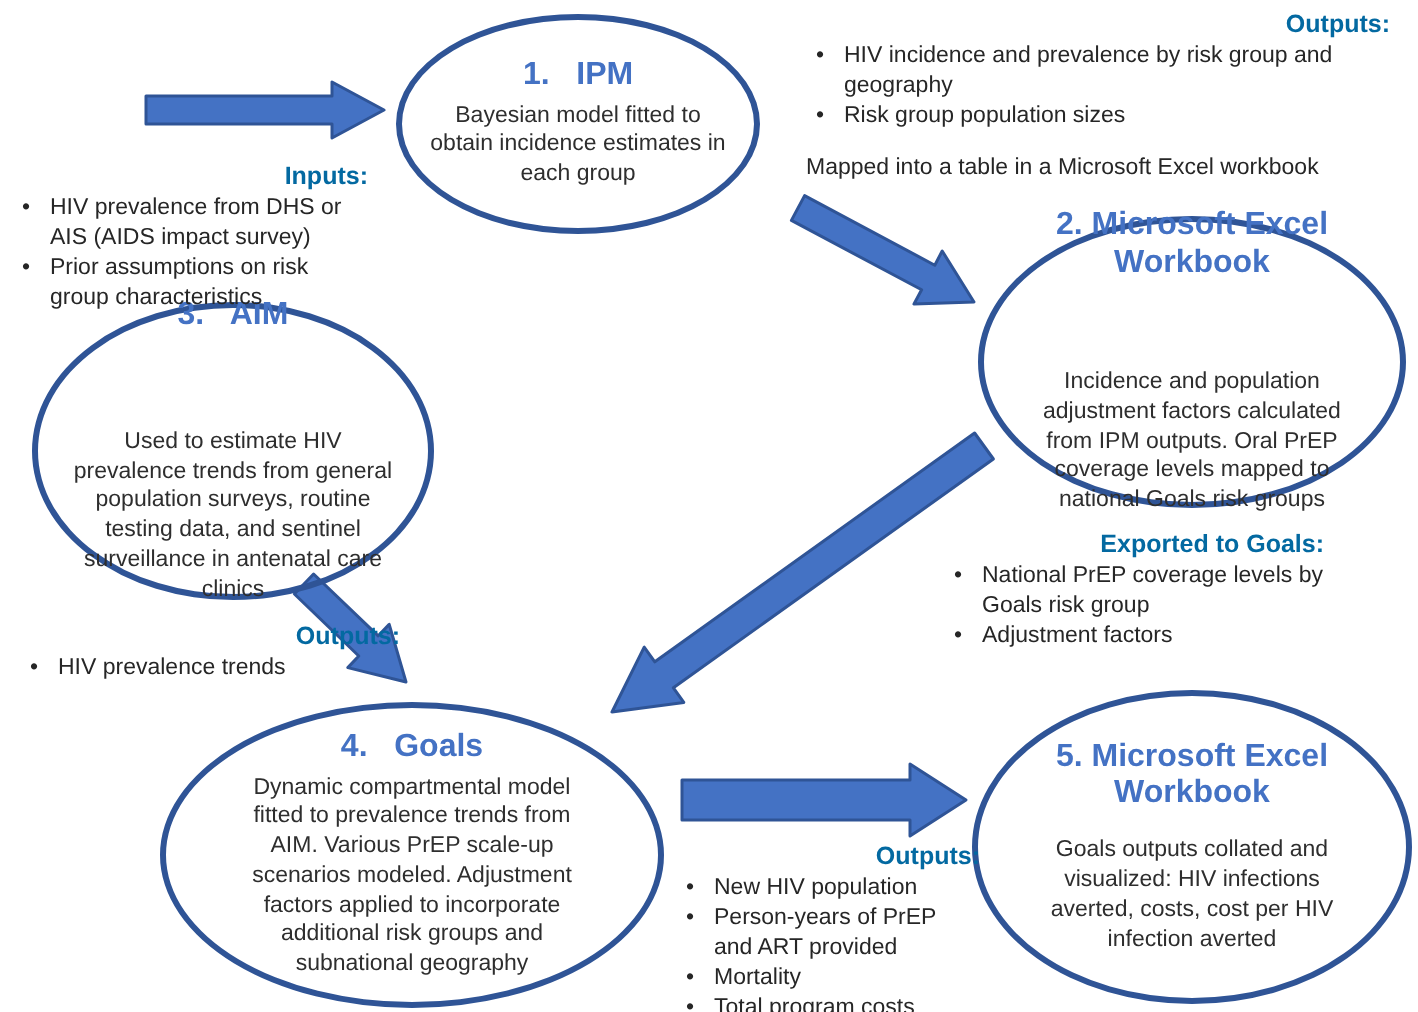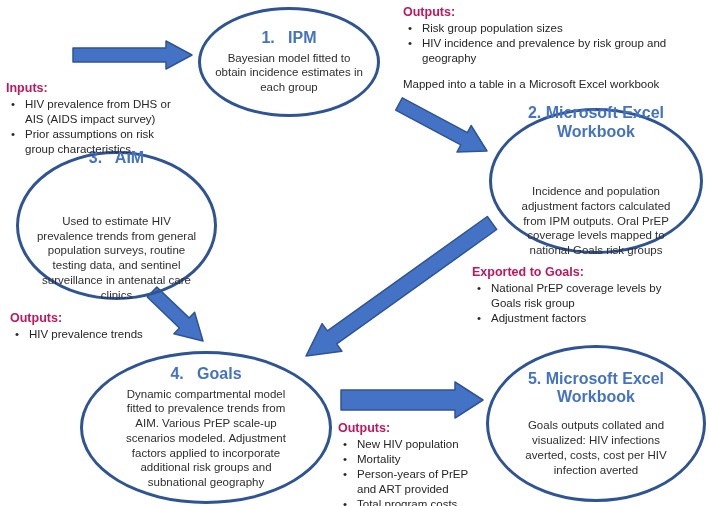--- a/index.html
+++ b/index.html
@@ -27,21 +27,21 @@
   #node-excel1{left:489px;top:108px;width:214px;height:146px;padding:0 12px;gap:40px;}
   #node-aim   {left:16px;  top:151px;width:201px;height:149px;padding:0 12px;gap:44px;}
   #node-goals {left:80px; top:351px;width:252px;height:153px;padding:0 14px;}
   #node-excel2{left:486px;top:345px;width:220px;height:157px;padding:0 14px;}
   #node-ipm    .node-body{max-width:150px;}
   #node-excel1 .node-body{max-width:172px;}
   #node-aim    .node-body{max-width:164px;}
   #node-goals  .node-body{max-width:184px;}
   #node-excel2 .node-body{max-width:166px;margin-top:12px;}
   .ann{position:absolute;font-size:11.5px;line-height:1.3;color:var(--c-text);}
-  .ann-heading{font-size:12.5px;font-weight:bold;color:#be185d;margin:0 0 1px 0;}
+  .ann-heading{font-size:12.5px;font-weight:bold;color:#0369a1;margin:0 0 1px 0;text-align:right;}
   ul.bullets{list-style:none;margin:0;padding:0;}
   ul.bullets li{position:relative;padding-left:19px;line-height:1.3;}
   ul.bullets li::before{content:"\2022";position:absolute;left:5px;}
   .ann-footer{margin-top:11px;}
   #ann-inputs       {left:6px;  top:52px; width:178px;margin-top:28px;}
   #ann-outputs-ipm  {left:403px;top:4px;  width:292px;}
   #ann-exported     {left:472px;top:264px;width:190px;}
   #ann-outputs-aim  {left:10px; top:310px;width:190px;}
   #ann-outputs-goals{left:338px;top:420px;width:152px;}
 </style>
@@ -89,22 +89,22 @@
     <div class="ann-heading">Inputs:</div>
     <ul class="bullets">
         <li>HIV prevalence from DHS or AIS (AIDS impact survey)</li>
         <li>Prior assumptions on risk group characteristics</li>
       </ul>
   </div>
 
   <div class="ann" id="ann-outputs-ipm">
     <div class="ann-heading">Outputs:</div>
     <ul class="bullets">
+        <li>HIV incidence and prevalence by risk group and geography</li>
         <li>Risk group population sizes</li>
-        <li>HIV incidence and prevalence by risk group and geography</li>
       </ul>
     <div class="ann-footer">Mapped into a table in a Microsoft Excel workbook</div>
   </div>
 
   <div class="ann" id="ann-exported">
     <div class="ann-heading">Exported to Goals:</div>
     <ul class="bullets">
         <li>National PrEP coverage levels by Goals risk group</li>
         <li>Adjustment factors</li>
       </ul>
@@ -114,19 +114,19 @@
     <div class="ann-heading">Outputs:</div>
     <ul class="bullets">
         <li>HIV prevalence trends</li>
       </ul>
   </div>
 
   <div class="ann" id="ann-outputs-goals">
     <div class="ann-heading">Outputs:</div>
     <ul class="bullets">
         <li>New HIV population</li>
+        <li>Person-years of PrEP and ART provided</li>
         <li>Mortality</li>
-        <li>Person-years of PrEP and ART provided</li>
         <li>Total program costs</li>
       </ul>
   </div>
 
 </div>
 
 </body></html>

